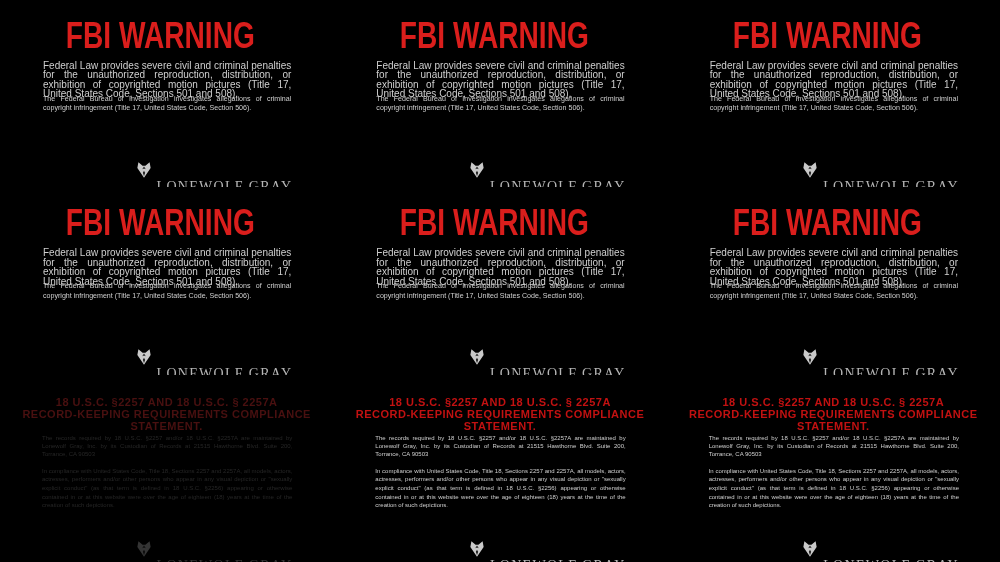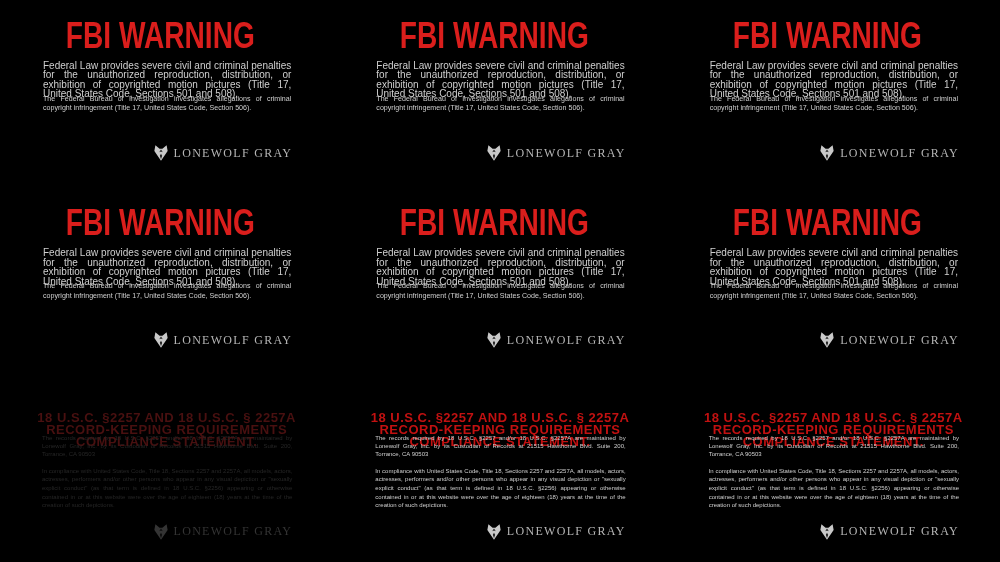--- a/index.html
+++ b/index.html
@@ -35,40 +35,40 @@
   }
   .fbi-p1 { position:absolute; top:61px;  left:43px; right:42px; font-size:10px; line-height:9.4px; }
   .fbi-p2 { position:absolute; top:95px; left:43px; right:42px; font-size:7.1px; line-height:9.4px; }
 
   
   .c-title {
     position:absolute; top:21px; left:12px; right:12px;
     text-align:center;
     color:var(--compliance-red, #c21111);
     font-weight:bold;
-    font-size:13px;
+    font-size:11px;
     line-height:12px;
     letter-spacing:0.5px;
-    margin-top:16px;
   }
   .c-p1 { position:absolute; top:59px; left:42px; right:41px; font-size:6px; line-height:8.2px; }
   .c-p2 { position:absolute; top:92px; left:42px; right:41px; font-size:6px; line-height:8.7px; }
 
   
   .logo { position:absolute; top:145px; right:41px; display:flex; align-items:center; }
   .logo-150 { top:149px; }
   .wolf { width:14px; height:16px; margin-right:6px; flex:none; }
   .wolf-light { fill:#c9c9c9; }
   .wolf-dark  { fill:#141414; }
   .logo-text {
     font-family:"Liberation Serif", serif;
-    font-size:12px;
+    font-size:14px;
     letter-spacing:1.3px;
     color:var(--logo-text, #b5b5b5);
     white-space:nowrap;
+    margin-top:34px;
   }
 
   
   .dim .c-title   { color:#491010; }
   .dim .body      { color:#262626; }
   .dim .logo-text { color:#343434; }
   .dim .wolf-light{ fill:#343434; }
   .dim .wolf-dark { fill:#0a0a0a; }
 </style>
 </head>

